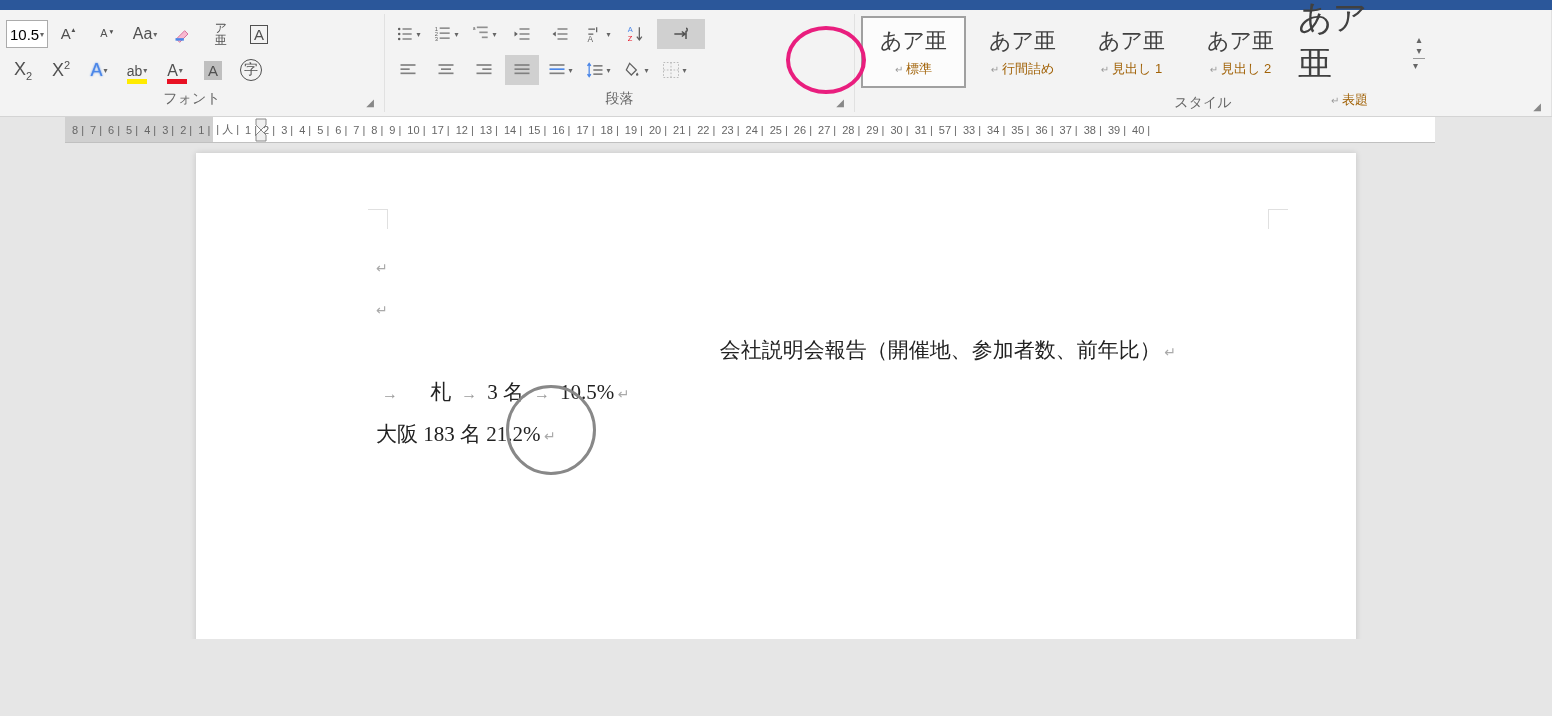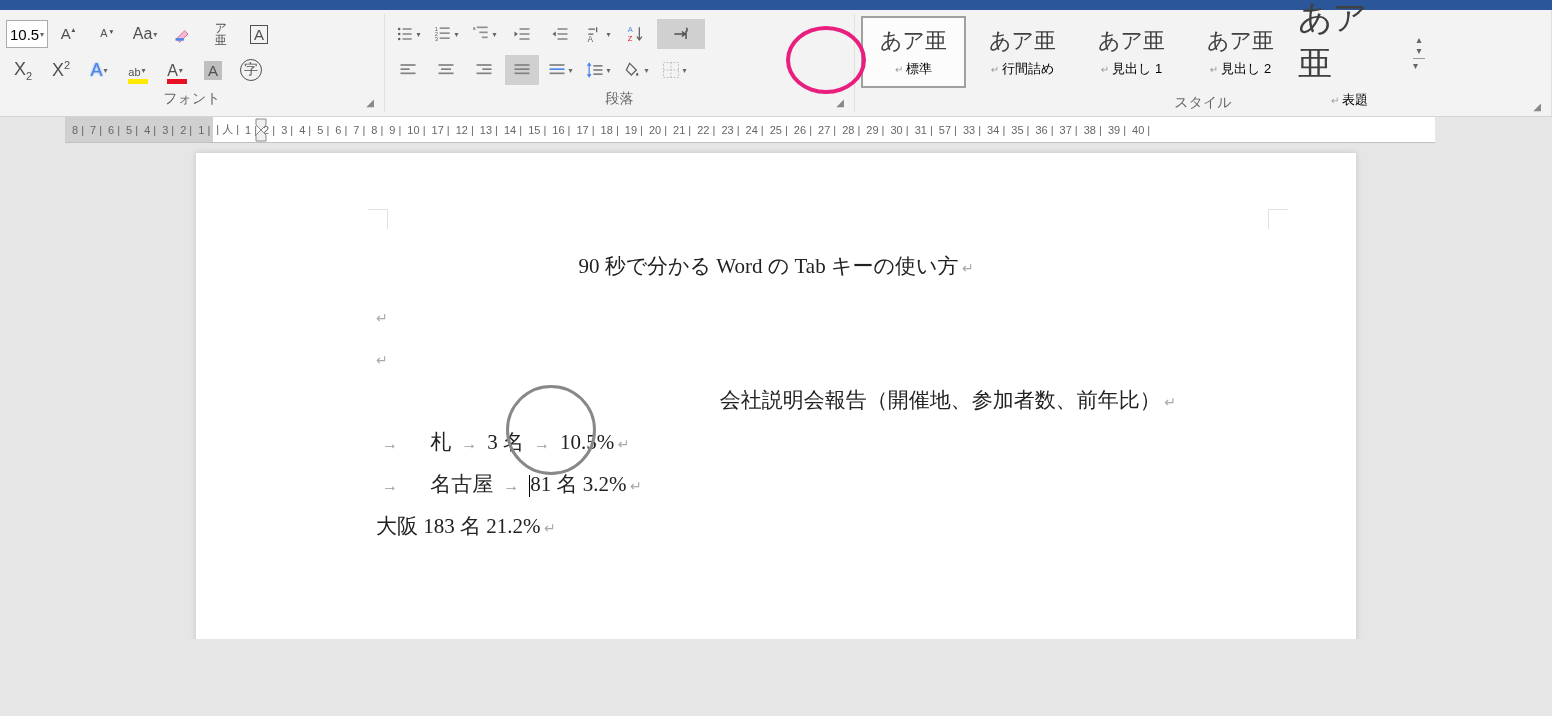--- a/index.html
+++ b/index.html
@@ -14,21 +14,21 @@
 .dd-arrow { font-size: 8px; color: #666; margin-left: 1px; }
 .fontsize-box { width: 42px; height: 28px; border: 1px solid #ababab; background: #fff; display: flex; align-items: center; padding: 0 3px; font-size: 15px; }
 .fontsize-box .dd { margin-left: auto; font-size: 8px; color: #666; }
 .group-label { text-align: center; font-size: 14px; color: #666; padding: 2px 0 4px; position: relative; }
 .dialog-launcher { position: absolute; right: 4px; bottom: 4px; font-size: 10px; color: #888; cursor: pointer; }
 .styles-gallery { display: flex; gap: 4px; padding: 4px 0; }
 .style-item { width: 105px; height: 72px; display: flex; flex-direction: column; align-items: center; justify-content: center; cursor: pointer; border: 1px solid transparent; }
 .style-item.selected { border: 2px solid #a0a0a0; background: #fcfcfc; }
 .style-item .preview { font-size: 22px; color: #404040; font-family: serif; }
 .style-item.big .preview { font-size: 34px; }
-.style-item .name { font-size: 13px; color: #000000; margin-top: 4px; }
+.style-item .name { font-size: 13px; color: #a16207; margin-top: 4px; }
 .style-item .name::before { content: "↵ "; font-size: 10px; color: #999; }
 .gallery-more { width: 26px; display: flex; flex-direction: column; justify-content: center; align-items: center; cursor: pointer; }
 .gallery-more span { font-size: 10px; color: #666; }
 .highlight-circle-pink { position: absolute; border: 4px solid #e91e7e; border-radius: 50%; pointer-events: none; }
 .highlight-circle-gray { position: absolute; border: 3px solid #888; border-radius: 50%; pointer-events: none; }
 .ruler { height: 26px; background: #fff; border-bottom: 1px solid #c0c0c0; display: flex; align-items: center; font-size: 11px; color: #666; user-select: none; }
 .ruler .margin { background: #d0d0d0; height: 100%; display: flex; align-items: center; }
 .ruler .tick { padding: 0 3px; }
 .doc-area { display: flex; justify-content: center; padding-top: 10px; height: calc(100vh - 220px); overflow: auto; }
 .page { width: 1160px; min-height: 600px; background: #fff; box-shadow: 0 0 6px rgba(0,0,0,0.15); padding: 56px 0 0; position: relative; font-family: "MS Mincho", serif; }
@@ -97,21 +97,21 @@
             <span>X<sub style="font-size:11px">2</sub></span>
           </div>
         <div class="btn">
             <span>X<sup style="font-size:11px">2</sup></span>
           </div>
         <div class="btn">
             <span style="color:#4a86e8;text-shadow:0 0 2px #4a86e8">A</span>
             <span class="dd-arrow">▾</span>
           </div>
         <div class="btn">
-            <span style="position:relative"><span style="font-size:11px">ab</span><span class="under-yellow" style="position:absolute;left:0;bottom:-3px"></span></span>
+            <span style="position:relative"><span style="font-size:14px">ab</span><span class="under-yellow" style="position:absolute;left:0;bottom:-3px"></span></span>
             <span class="dd-arrow">▾</span>
           </div>
         <div class="btn">
             <span style="position:relative"><span style="font-size:16px">A</span><span class="under-red" style="position:absolute;left:0;bottom:-3px"></span></span>
             <span class="dd-arrow">▾</span>
           </div>
         <div class="btn">
             <span style="background:#bfbfbf;padding:1px 4px;font-size:15px">A</span>
           </div>
         <div class="btn">
@@ -362,25 +362,23 @@
         <path d="M1 24 L11 24 L11 18 L6 13 L1 18 Z" fill="#f0f0f0" stroke="#888"></path>
       </svg>
   </div>
 </div>
 
 <div class="doc-area">
   <div class="page">
     <div class="page-margin-mark ml-tl"></div>
     <div class="page-margin-mark ml-tr"></div>
     <div class="doc-content">
-      <div class="doc-title"><span>90 秒で分かる Word の Tab キーの使い方</span><span class="para-mark"> ↵</span></div>
       <div><span class="para-mark">↵</span></div>
       <div><span class="para-mark">↵</span></div>
       <div class="section-title" style="margin-top:0"><span>会社説明会報告（開催地、参加者数、前年比）</span><span class="para-mark"> ↵</span></div>
       <div id="doc-rows">
           <div class="data-line"><span class="arrow-tab">→</span>     <span>札</span><span class="arrow-tab"> → </span><span>3 名</span><span class="arrow-tab"> → </span><span>10.5%</span><span class="para-mark"> ↵</span></div>
-          <div class="data-line"><span class="arrow-tab">→</span>     <span>名古屋</span><span class="arrow-tab"> → </span><span class="cursor-caret"></span><span>81 名</span> <span>3.2%</span><span class="para-mark"> ↵</span></div>
           <div class="data-line"><span>大阪</span> <span>183 名</span> <span>21.2%</span><span class="para-mark"> ↵</span></div>
         </div>
     </div>
     <div class="highlight-circle-gray" style="top:232px;left:310px;width:90px;height:90px"></div>
   </div>
 </div>
 
 </body></html>

